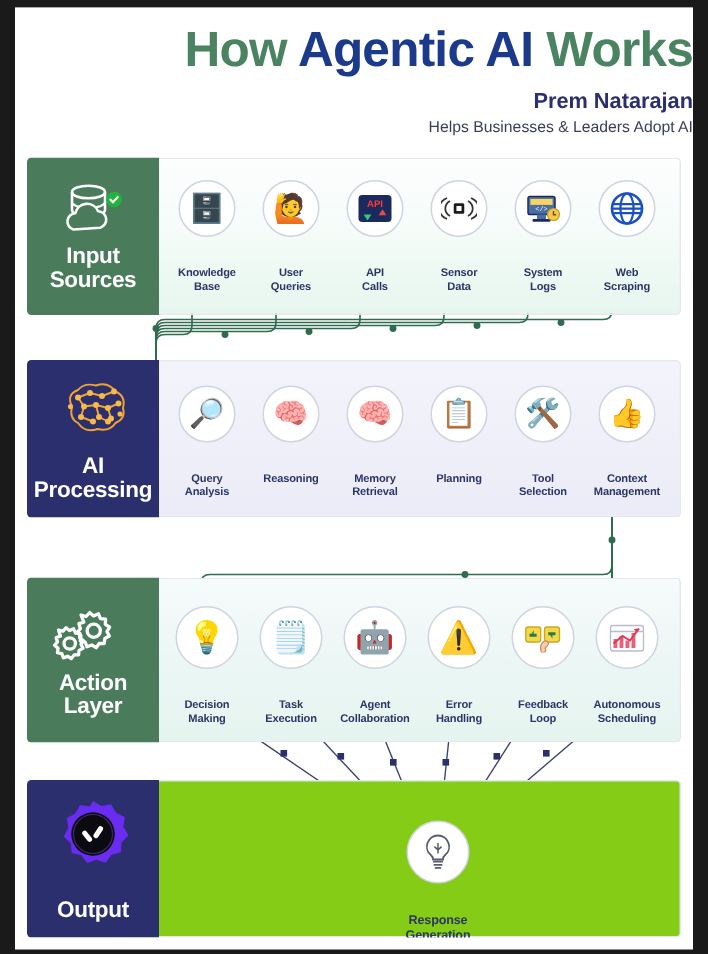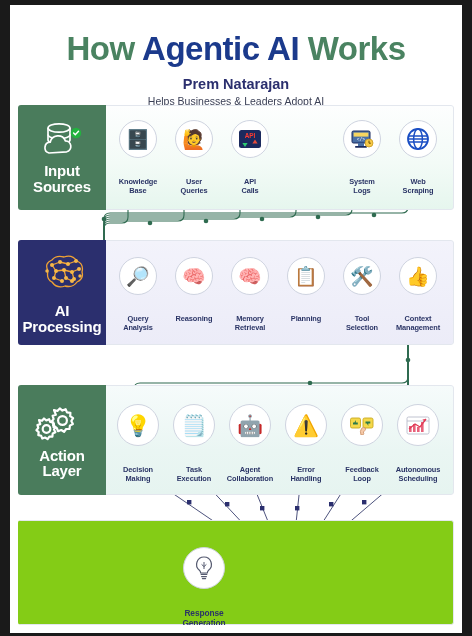--- a/index.html
+++ b/index.html
@@ -16,21 +16,21 @@
   }
   .canvas {
     position: absolute;
     left: 10px; top: 5px;
     width: 452px; height: 628px;
     background: #ffffff;
     overflow: hidden;
   }
 
   
-  .header { padding-top: 26px; text-align: center; background:#fff; }
+  .header { padding-top: 10px; text-align: right; background:#fff; }
   .title {
     font-size: 33px; font-weight: 700; letter-spacing: -0.5px;
     line-height: 1.08; white-space: nowrap;
   }
   .t-green { color: #4a8361; }
   .t-navy  { color: #1b3a8c; }
   .author {
     margin-top: 9px;
     font-size: 14.5px; font-weight: 700; color: #2b2f6e;
   }
@@ -217,20 +217,34 @@
           <svg width="24" height="20" viewBox="0 0 24 20">
             <rect x="1" y="1" width="22" height="18" rx="2.5" fill="#1b2a5e"></rect>
             <text x="12" y="9" font-size="6.4" font-weight="700" fill="#ff3b30" text-anchor="middle" font-family="Liberation Sans, sans-serif">API</text>
             <path d="M7,18 l-2.6,-4 h5.2 z" fill="#2ecc71"></path>
             <path d="M17,10.5 l2.6,4 h-5.2 z" fill="#e74c3c"></path>
           </svg>
         </div>
         <div class="nlabel">
           <div>API</div>
                 <div>Calls</div>
+        </div>
+      </div>
+      <div class="node" style="left:200px;top:14px;">
+        <div class="bub">
+          <svg width="24" height="20" viewBox="0 0 24 20">
+            <rect x="8.5" y="6.5" width="7" height="7" rx="1" fill="#1a1a1a"></rect>
+            <rect x="10.3" y="8.3" width="3.4" height="3.4" fill="#fff"></rect>
+            <path d="M6,5 a7,6 0 0 0 0,10 M4,3 a10,8 0 0 0 0,14" fill="none" stroke="#333" stroke-width="1.2"></path>
+            <path d="M18,5 a7,6 0 0 1 0,10 M20,3 a10,8 0 0 1 0,14" fill="none" stroke="#333" stroke-width="1.2"></path>
+          </svg>
+        </div>
+        <div class="nlabel">
+          <div>Sensor</div>
+                <div>Data</div>
         </div>
       </div>
       <div class="node" style="left:256px;top:14px;">
         <div class="bub">
           <svg width="24" height="21" viewBox="0 0 24 21">
             <rect x="2" y="2" width="18" height="12" rx="1.4" fill="#4a6fa5" stroke="#1b2a5e" stroke-width="1"></rect>
             <rect x="3.6" y="3.6" width="14.8" height="4" fill="#f7d560"></rect>
             <text x="11" y="11.6" font-size="4.6" fill="#fff" text-anchor="middle" font-family="Liberation Mono, monospace">&lt;/&gt;</text>
             <rect x="8" y="14" width="6" height="3" fill="#4a6fa5"></rect>
             <rect x="5" y="17" width="12" height="1.8" rx="0.8" fill="#1b2a5e"></rect>
@@ -422,20 +436,36 @@
           <div>Feedback</div>
                 <div>Loop</div>
         </div>
       </div>
     </div>
    </div>
   </div>
 
   <div class="row" style="top:515px;height:105px;">
    <div class="row-inner">
+    <div class="side navy">
+      <span class="side-ico">
+        <svg width="56" height="56" viewBox="0 0 56 56">
+          <path d="M28,3 l5.6,3.4 l6.4,-1.2 l3.4,5.6 l5.8,2.9 l-0.9,6.5 l3.3,5.7 l-4.6,4.7 l-0.4,6.5
+                   l-6.3,1.7 l-3.8,5.3 l-6.2,-2 l-6.1,2.2 l-4,-5.2 l-6.4,-1.5 l-0.6,-6.5 l-4.7,-4.5 l3.1,-5.8
+                   l-1.1,-6.4 l5.7,-3.1 l3.2,-5.7 l6.5,1 z" fill="#6a2cf0"></path>
+          <circle cx="28" cy="25" r="14.5" fill="#0a0a10"></circle>
+          <circle cx="28" cy="25" r="13" fill="none" stroke="#3a2a6a" stroke-width="0.8"></circle>
+          <path d="M22.5,24.5 l3.2,4" stroke="#fff" stroke-width="3.4" stroke-linecap="round"></path>
+          <path d="M33,21.5 l-3,4.6" stroke="#fff" stroke-width="3.4" stroke-linecap="round"></path>
+        </svg>
+      </span>
+      <div class="side-label">
+        <div>Output</div>
+      </div>
+    </div>
     <div class="body bg-output">
       <div class="node" style="left:186px;top:26px;width:76px;">
         <div class="bub lg">
           <svg width="22" height="26" viewBox="0 0 22 26">
             <path d="M11,2 a7.4,7.4 0 0 1 4.6,13.2 q-1.2,1 -1.3,2.8 h-6.6 q-0.1,-1.8 -1.3,-2.8 A7.4,7.4 0 0 1 11,2 z" fill="none" stroke="#555a70" stroke-width="1.2"></path>
             <path d="M8.2,19.4 h5.6 M8.6,21.6 h4.8 M9.4,23.6 h3.2" stroke="#555a70" stroke-width="1.2" stroke-linecap="round"></path>
             <path d="M11,7 v7 M8.6,9.4 L11,11.6 L13.4,9.4" fill="none" stroke="#555a70" stroke-width="1"></path>
           </svg>
         </div>
         <div class="nlabel bigger">

